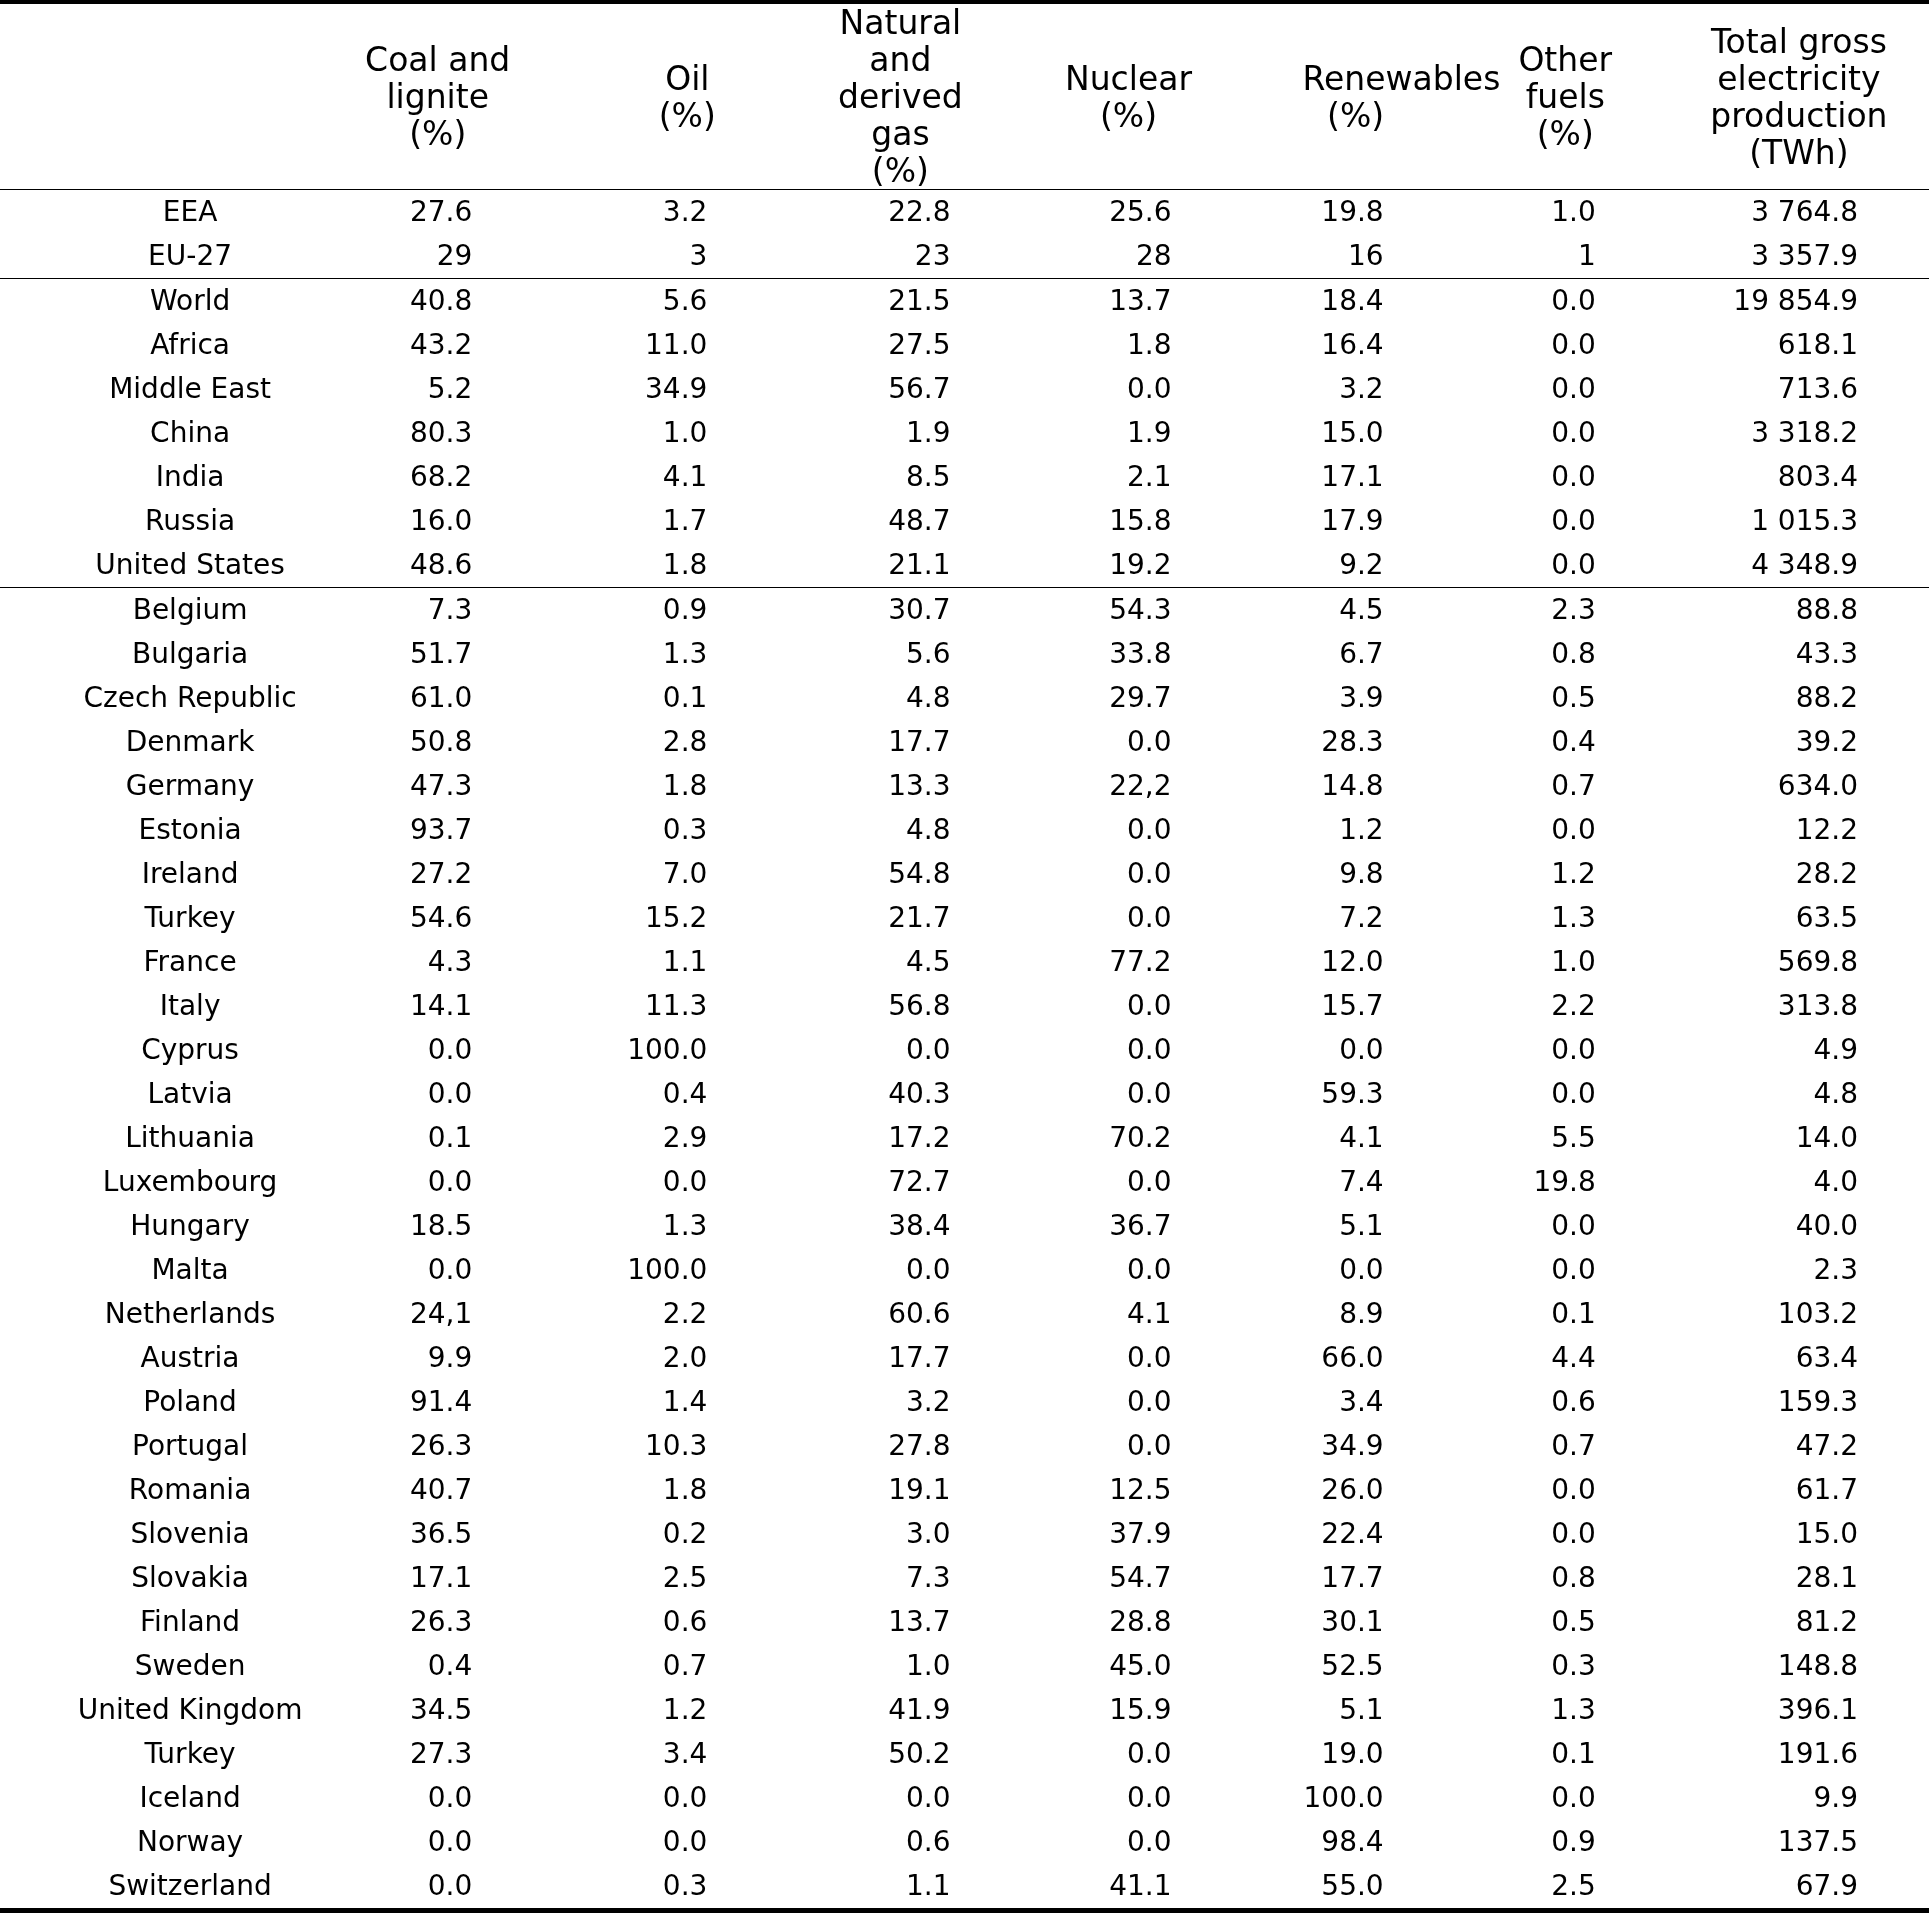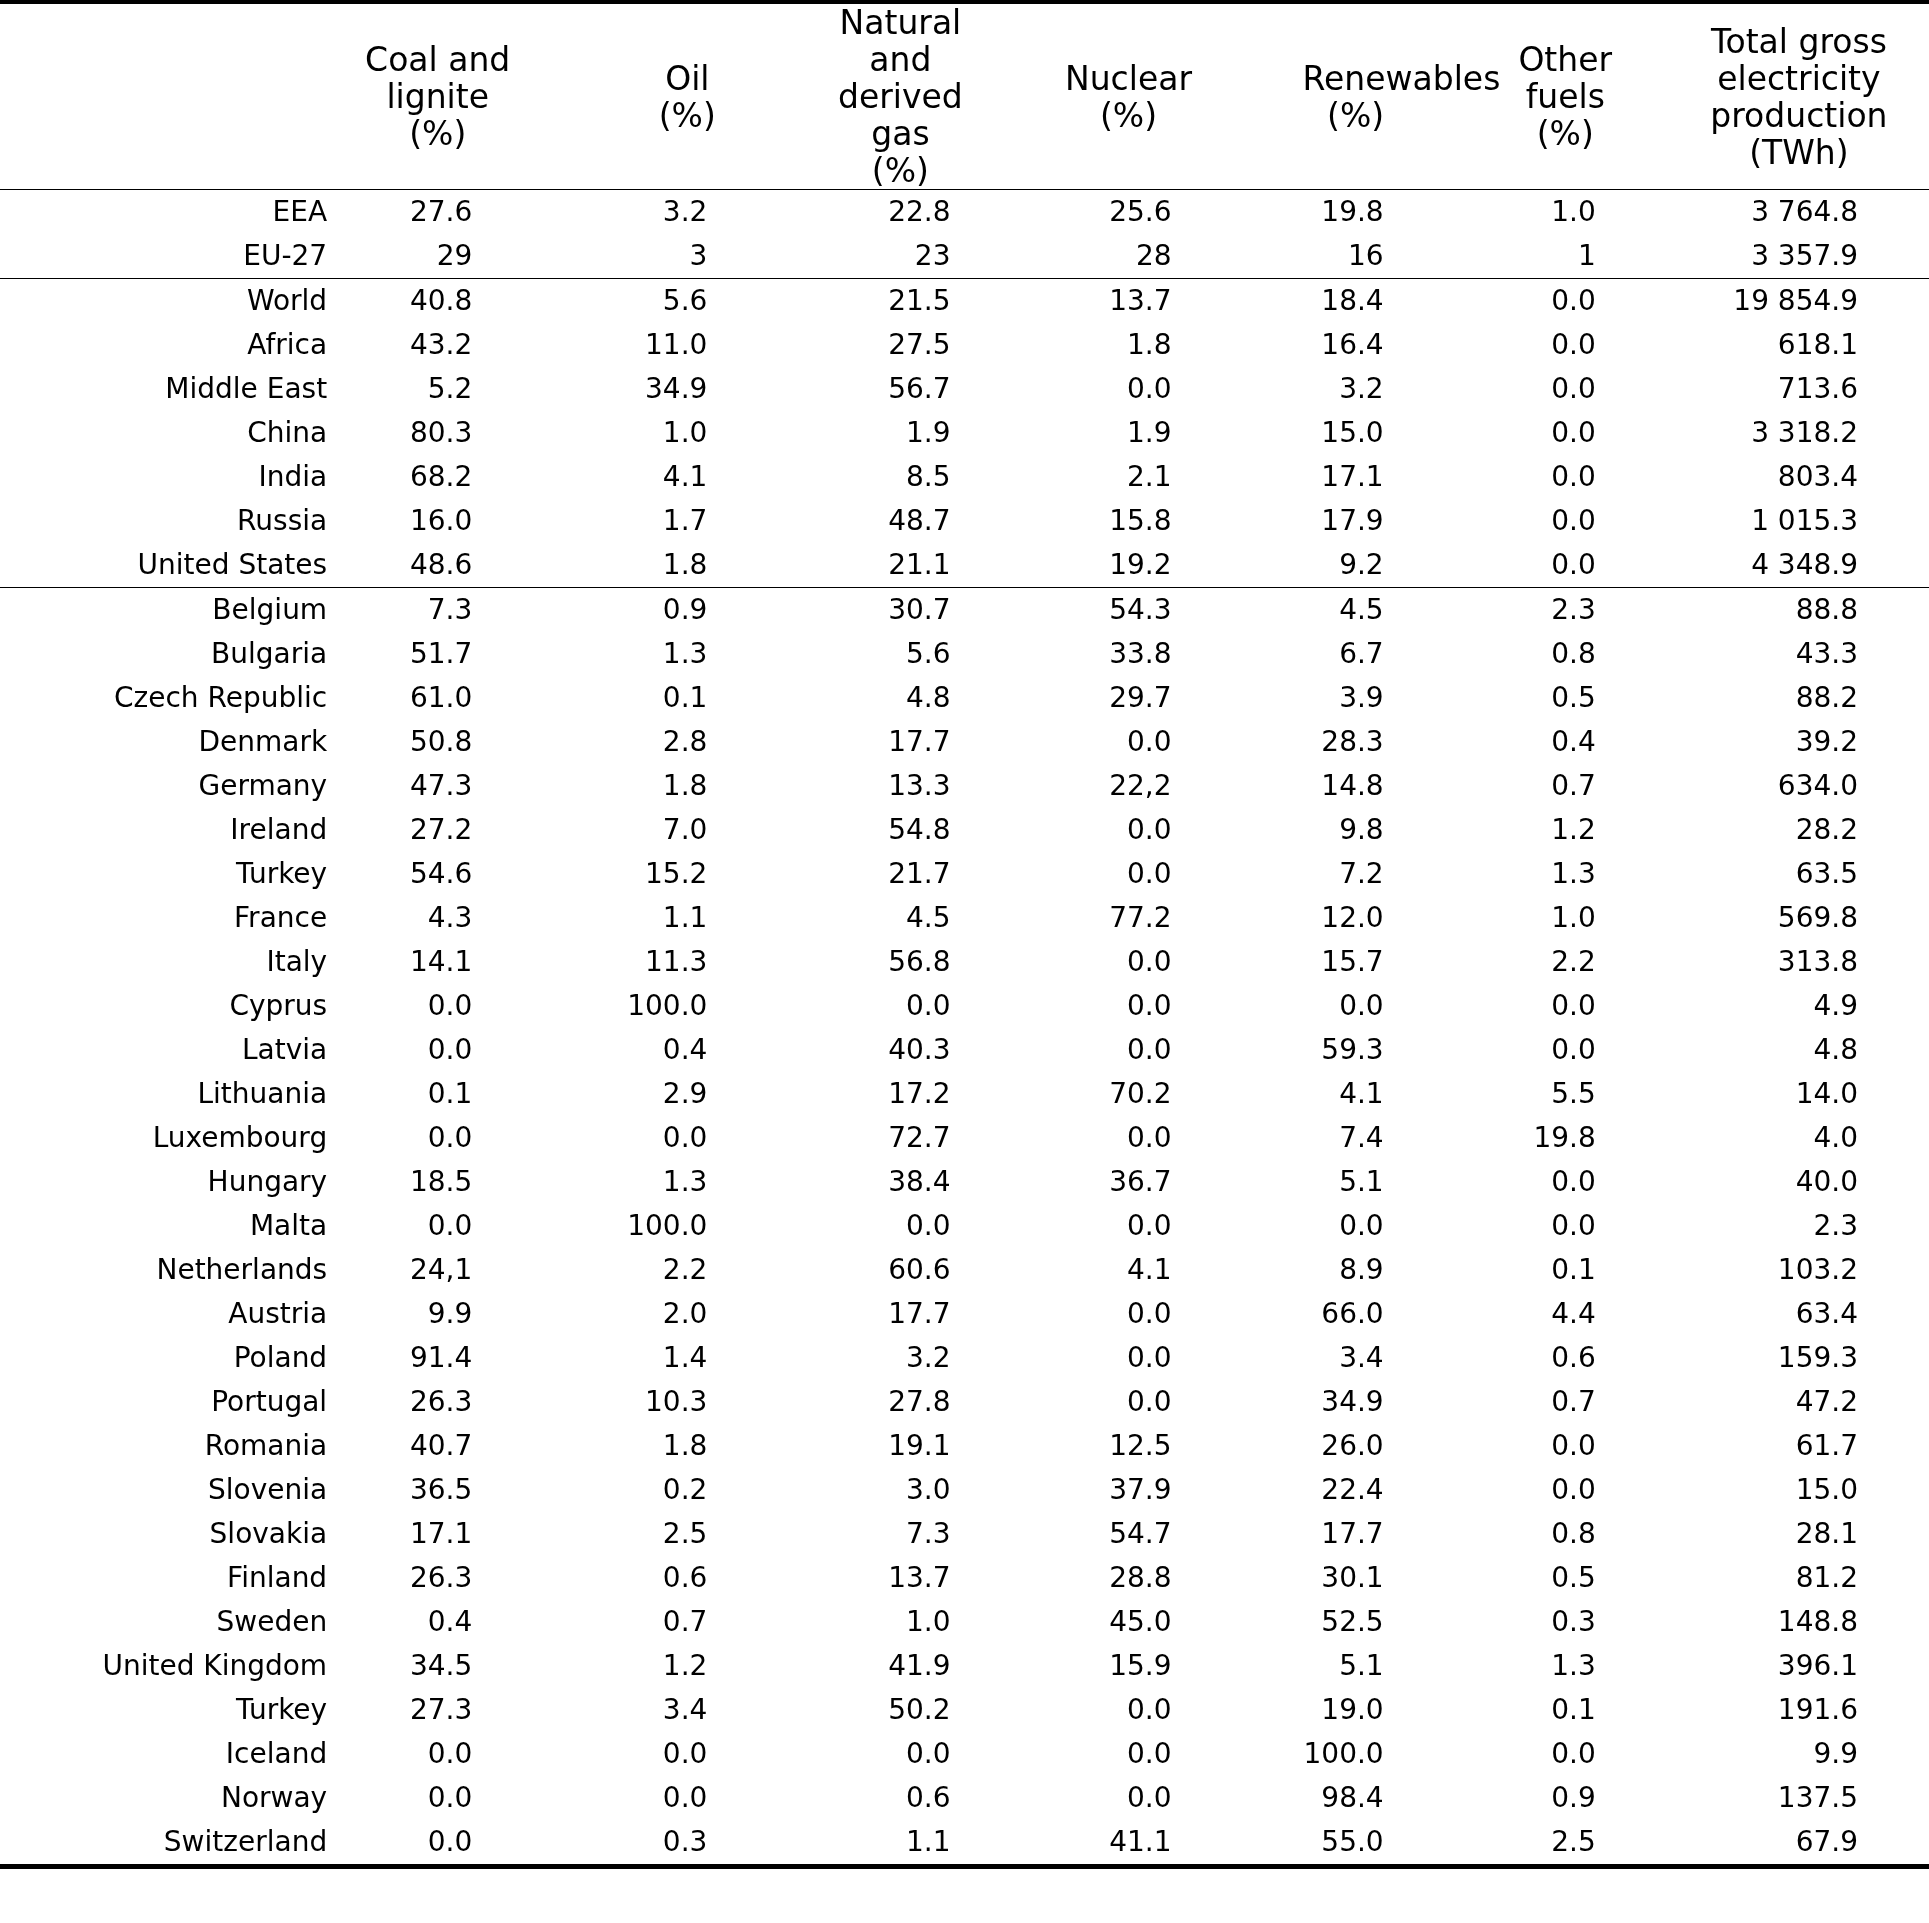--- a/index.html
+++ b/index.html
@@ -39,21 +39,21 @@
     padding: 0;
   }
   td {
     height: 44px;
     font-size: 28px;
     line-height: 44px;
     padding: 0;
     white-space: nowrap;
     vertical-align: middle;
   }
-  td.label { text-align: right; padding-left: 53px; }
+  td.label { text-align: center; padding-left: 53px; }
   td.num   { text-align: right; }
 
   
   td.col-coal       { padding-right: 76px; }
   td.col-oil        { padding-right: 28px; }
   td.col-gas        { padding-right: 24px; }
   td.col-nuclear    { padding-right: 25px; }
   td.col-renewables { padding-right: 25px; }
   td.col-other      { padding-right: 25px; }
   td.col-total      { padding-right: 71px; }
@@ -241,20 +241,30 @@
           <td class="label col-region">Germany</td>
           <td class="num col-coal">47.3</td>
           <td class="num col-oil">1.8</td>
           <td class="num col-gas">13.3</td>
           <td class="num col-nuclear">22,2</td>
           <td class="num col-renewables">14.8</td>
           <td class="num col-other">0.7</td>
           <td class="num col-total">634.0</td>
         </tr>
         <tr>
+          <td class="label col-region">Estonia</td>
+          <td class="num col-coal">93.7</td>
+          <td class="num col-oil">0.3</td>
+          <td class="num col-gas">4.8</td>
+          <td class="num col-nuclear">0.0</td>
+          <td class="num col-renewables">1.2</td>
+          <td class="num col-other">0.0</td>
+          <td class="num col-total">12.2</td>
+        </tr>
+        <tr>
           <td class="label col-region">Ireland</td>
           <td class="num col-coal">27.2</td>
           <td class="num col-oil">7.0</td>
           <td class="num col-gas">54.8</td>
           <td class="num col-nuclear">0.0</td>
           <td class="num col-renewables">9.8</td>
           <td class="num col-other">1.2</td>
           <td class="num col-total">28.2</td>
         </tr>
         <tr>

